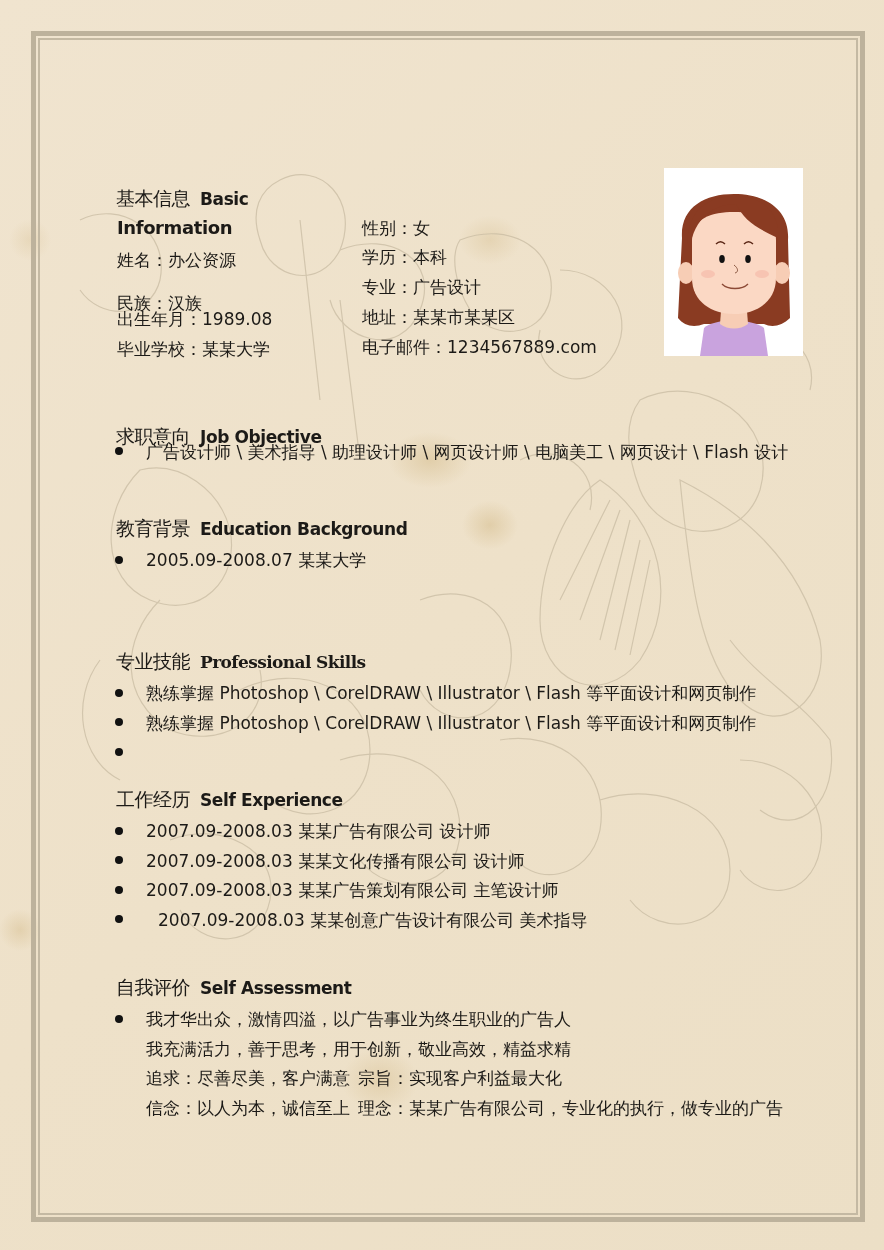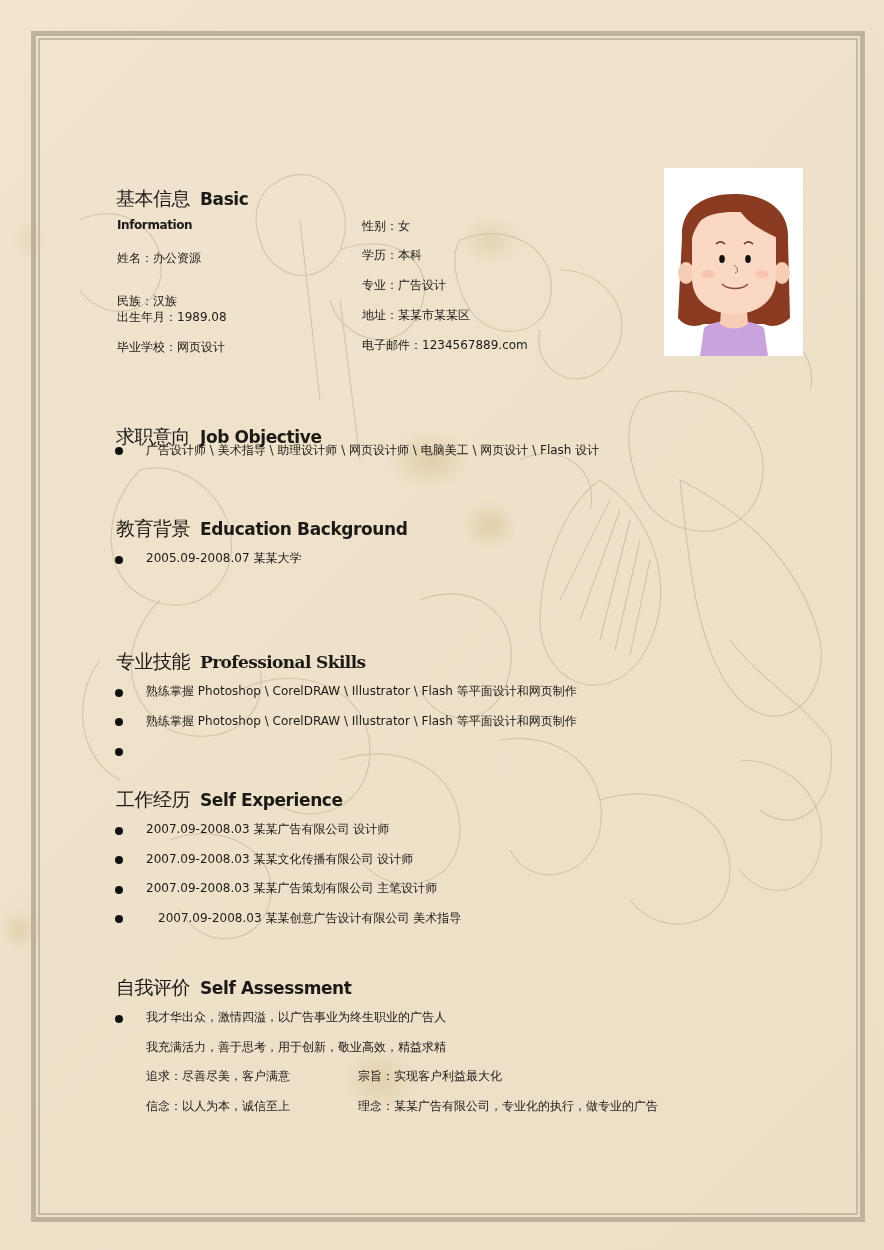--- a/index.html
+++ b/index.html
@@ -53,32 +53,32 @@
       font-family: "DejaVu Sans", sans-serif;
       font-size: 17px; font-weight: bold;
       margin-left: 10px; letter-spacing: -0.4px;
     }
     .section-title .en.serif {
       font-family: "DejaVu Serif", serif;
       letter-spacing: -0.6px;
     }
     .line {
       position: absolute; white-space: nowrap;
-      font-size: 12px; line-height: 1;
+      font-size: 17px; line-height: 1;
     }
     .bullet {
       position: absolute; left: 115px;
       width: 8px; height: 8px; border-radius: 50%;
       background: #111;
     }
     .bullet-text { left: 146px; }
 
     .basic-info-en {
       position: absolute; left: 117px; top: 219px;
-      font-size: 12px; font-weight: bold; letter-spacing: -0.4px;
+      font-size: 18px; font-weight: bold; letter-spacing: -0.4px;
       line-height: 1;
     }
     .photo {
       position: absolute; left: 664px; top: 168px;
       width: 139px; height: 188px;
       background: #ffffff;
       overflow: hidden;
     }
     .photo svg { width: 139px; height: 188px; display: block; }
   </style>
@@ -119,21 +119,21 @@
 <div class="content">
 
   <div class="section-title" style="top:189px;">
     <span class="cn">基本信息</span><span class="en">Basic</span>
   </div>
   <div class="basic-info-en">Information</div>
 
   <div class="line" style="left:117px; top:252px;">姓名：办公资源</div>
   <div class="line" style="left:117px; top:281px;margin-top:14px;">民族：汉族</div>
   <div class="line" style="left:117px; top:311px;">出生年月：1989.08</div>
-  <div class="line" style="left:117px; top:341px;">毕业学校：网页设计</div>
+  <div class="line" style="left:117px; top:341px;">毕业学校：某某大学</div>
 
   <div class="line" style="left:362px; top:220px;">性别：女</div>
   <div class="line" style="left:362px; top:249px;">学历：本科</div>
   <div class="line" style="left:362px; top:279px;">专业：广告设计</div>
   <div class="line" style="left:362px; top:309px;">地址：某某市某某区</div>
   <div class="line" style="left:362px; top:339px;">电子邮件：1234567889.com</div>
 
   <div class="photo">
     <svg viewBox="0 0 139 188">
       <rect width="139" height="188" fill="#ffffff"></rect>

